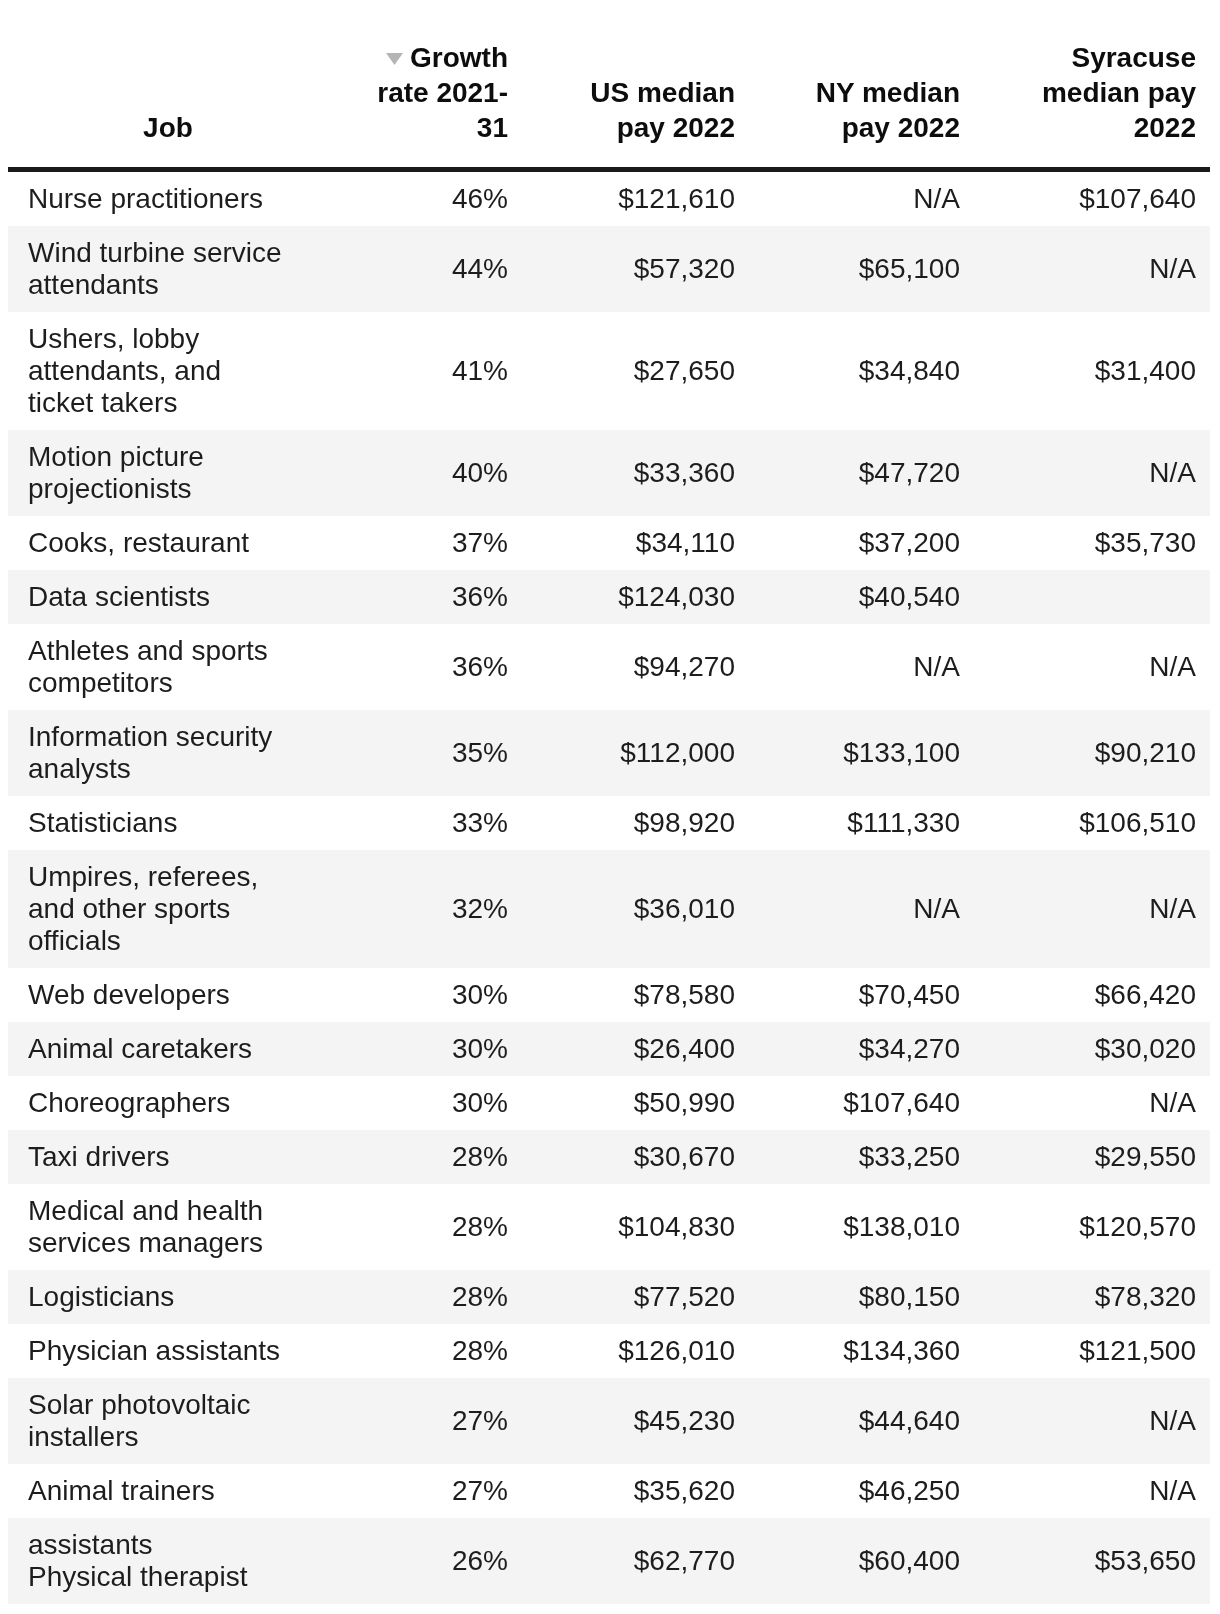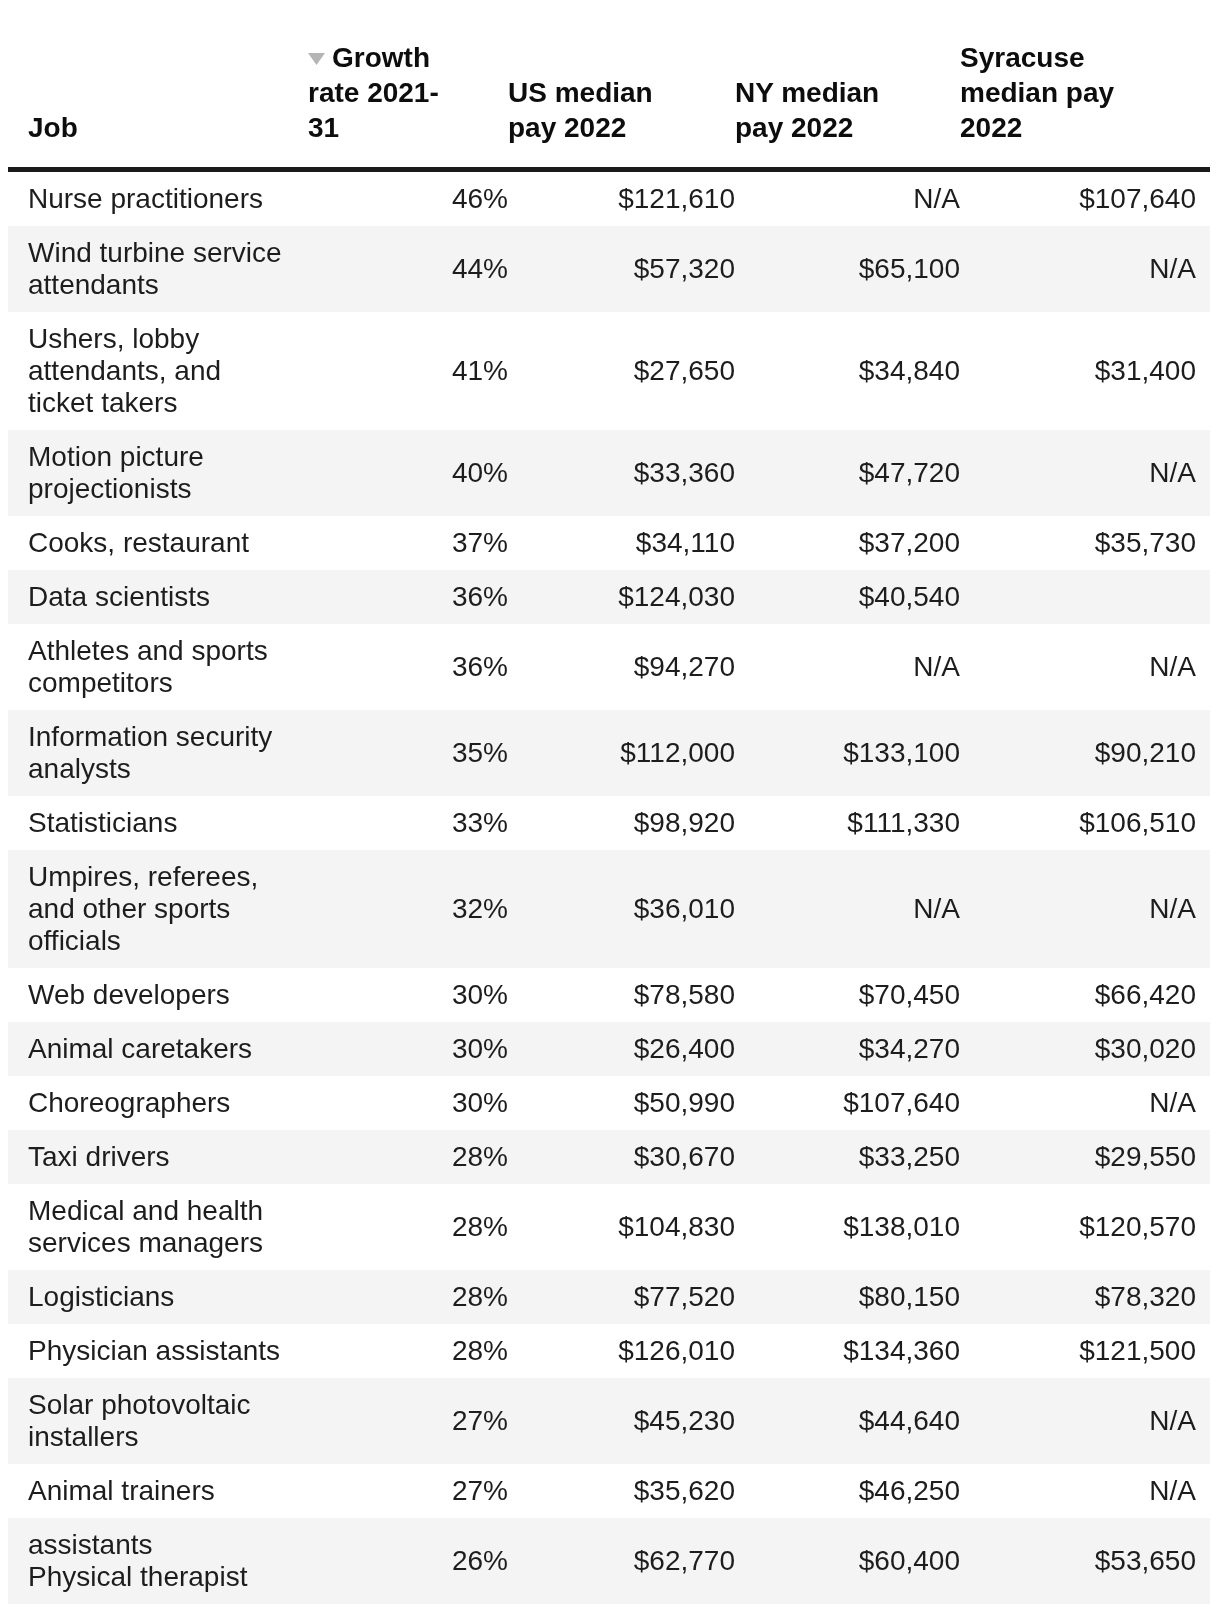--- a/index.html
+++ b/index.html
@@ -17,22 +17,22 @@
     display: grid;
     grid-template-columns: 300px 200px 227px 225px 236px;
     align-items: end;
     padding: 40px 14px 22px 0;
     border-bottom: 5px solid var(--header-rule, #1a1a1a);
     font-weight: bold;
     font-size: 28px;
     line-height: 35px;
     color: var(--header-text, #0d0d0d);
   }
-  .th { cursor: pointer; }
-  .th.right { text-align: left; }
+  .th { cursor: pointer; text-align: center; }
+  .th.right { text-align: right; }
   .th.th-job { padding-left: 20px; }
   .sort-arrow { margin-right: 7px; display: inline-block; transform: translateY(-2px); }
   .tbody { width: 100%; }
   .tr {
     display: grid;
     grid-template-columns: 300px 200px 227px 225px 236px;
     align-items: center;
     padding-right: 14px;
     background: #ffffff;
   }

